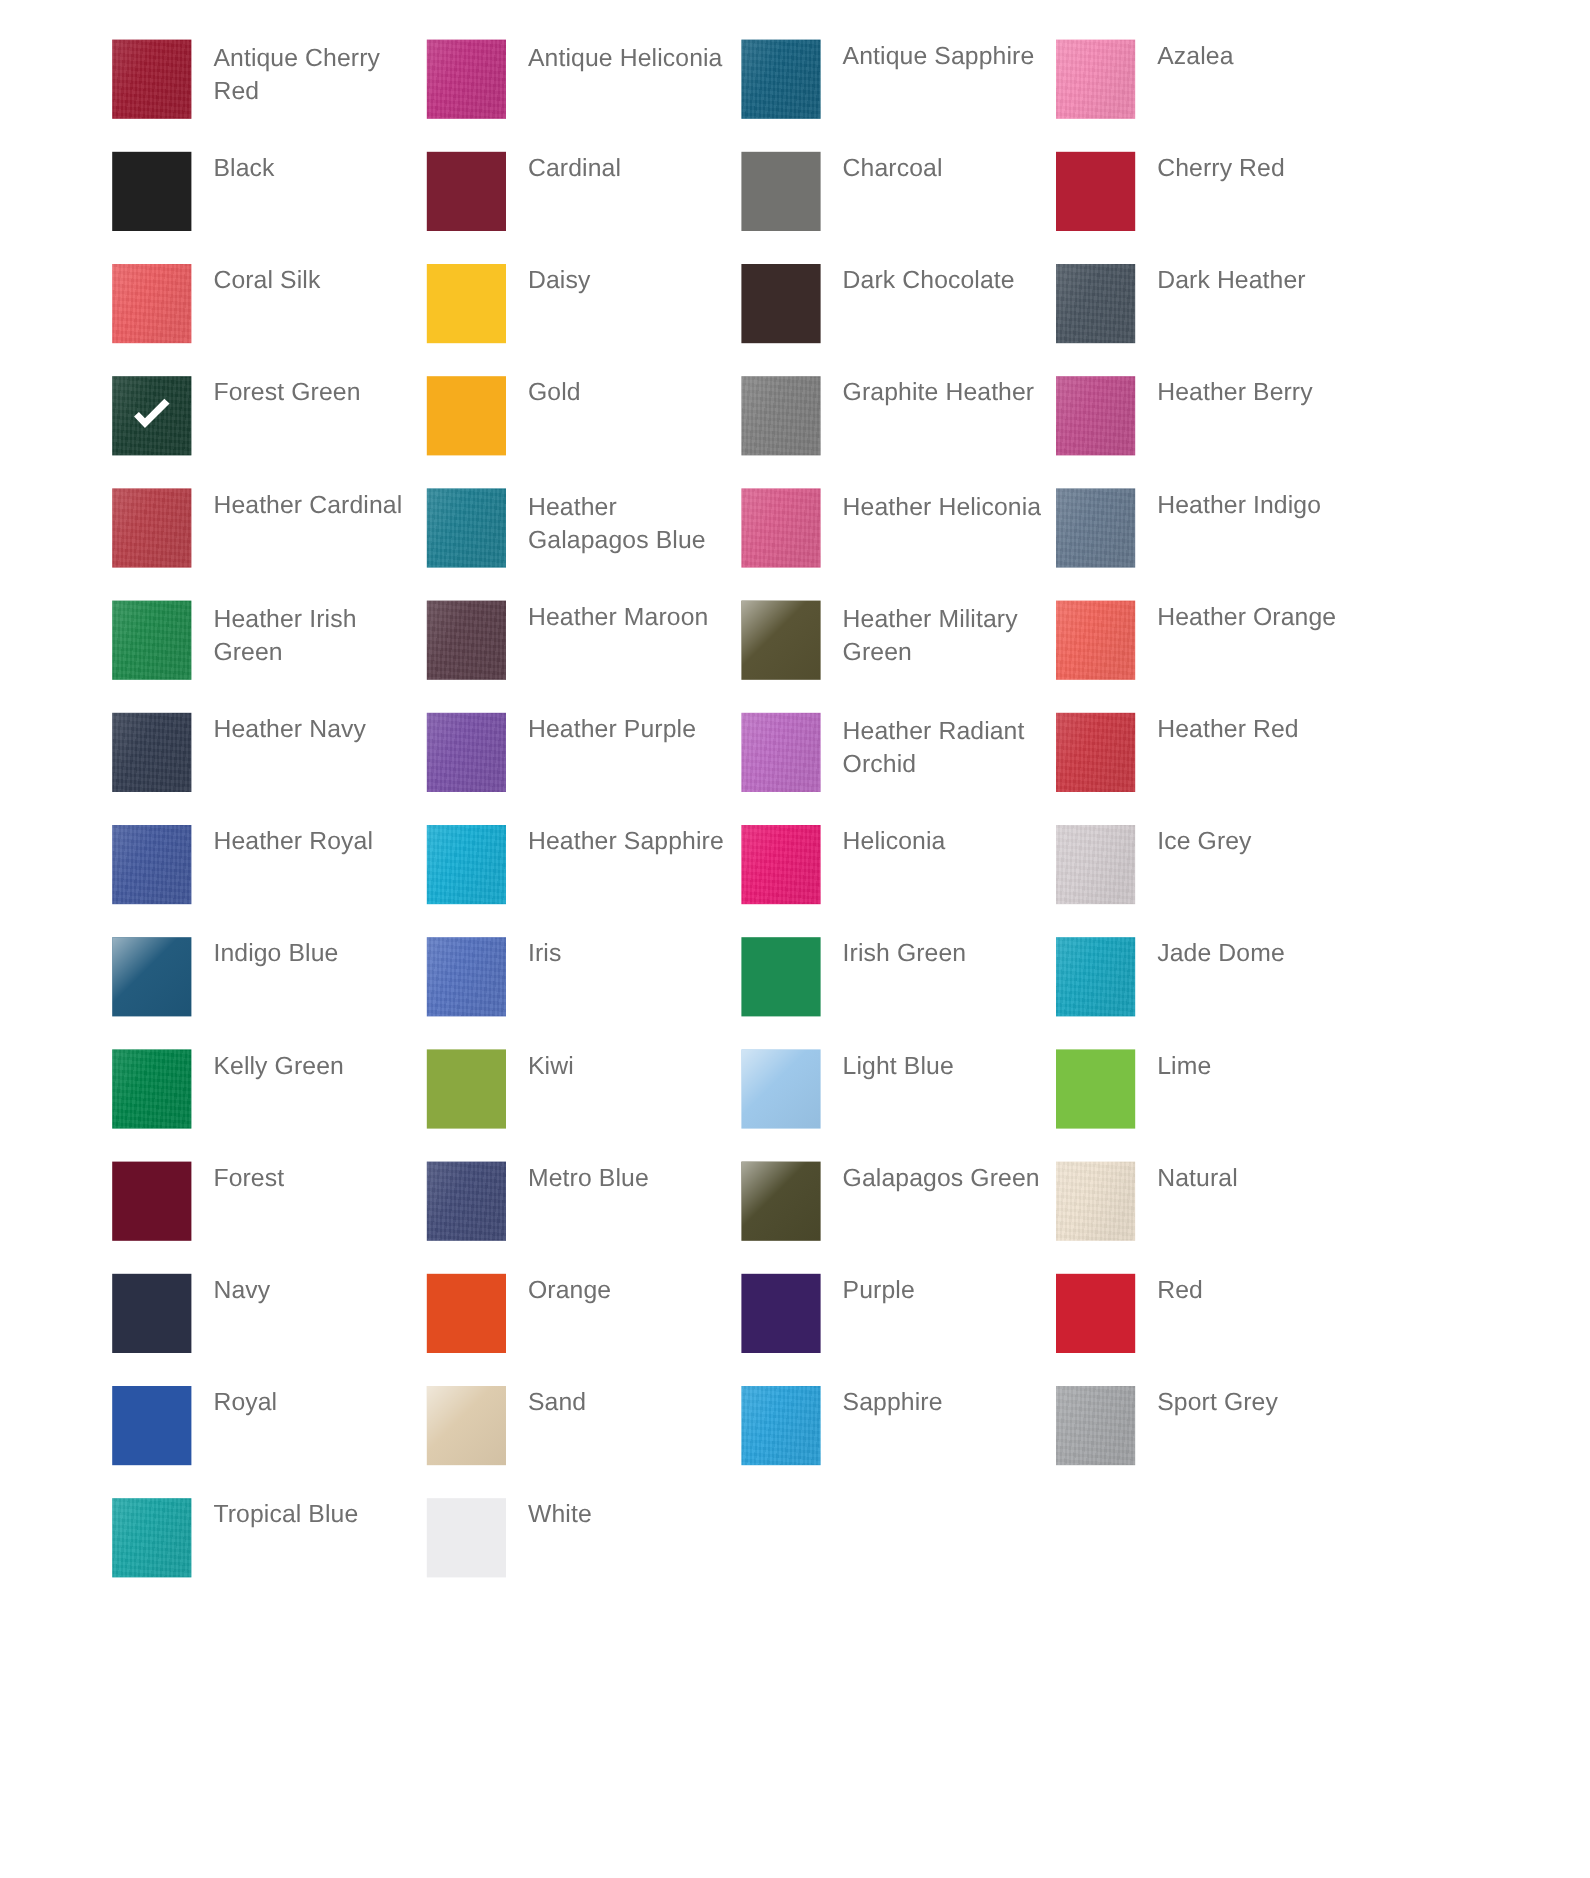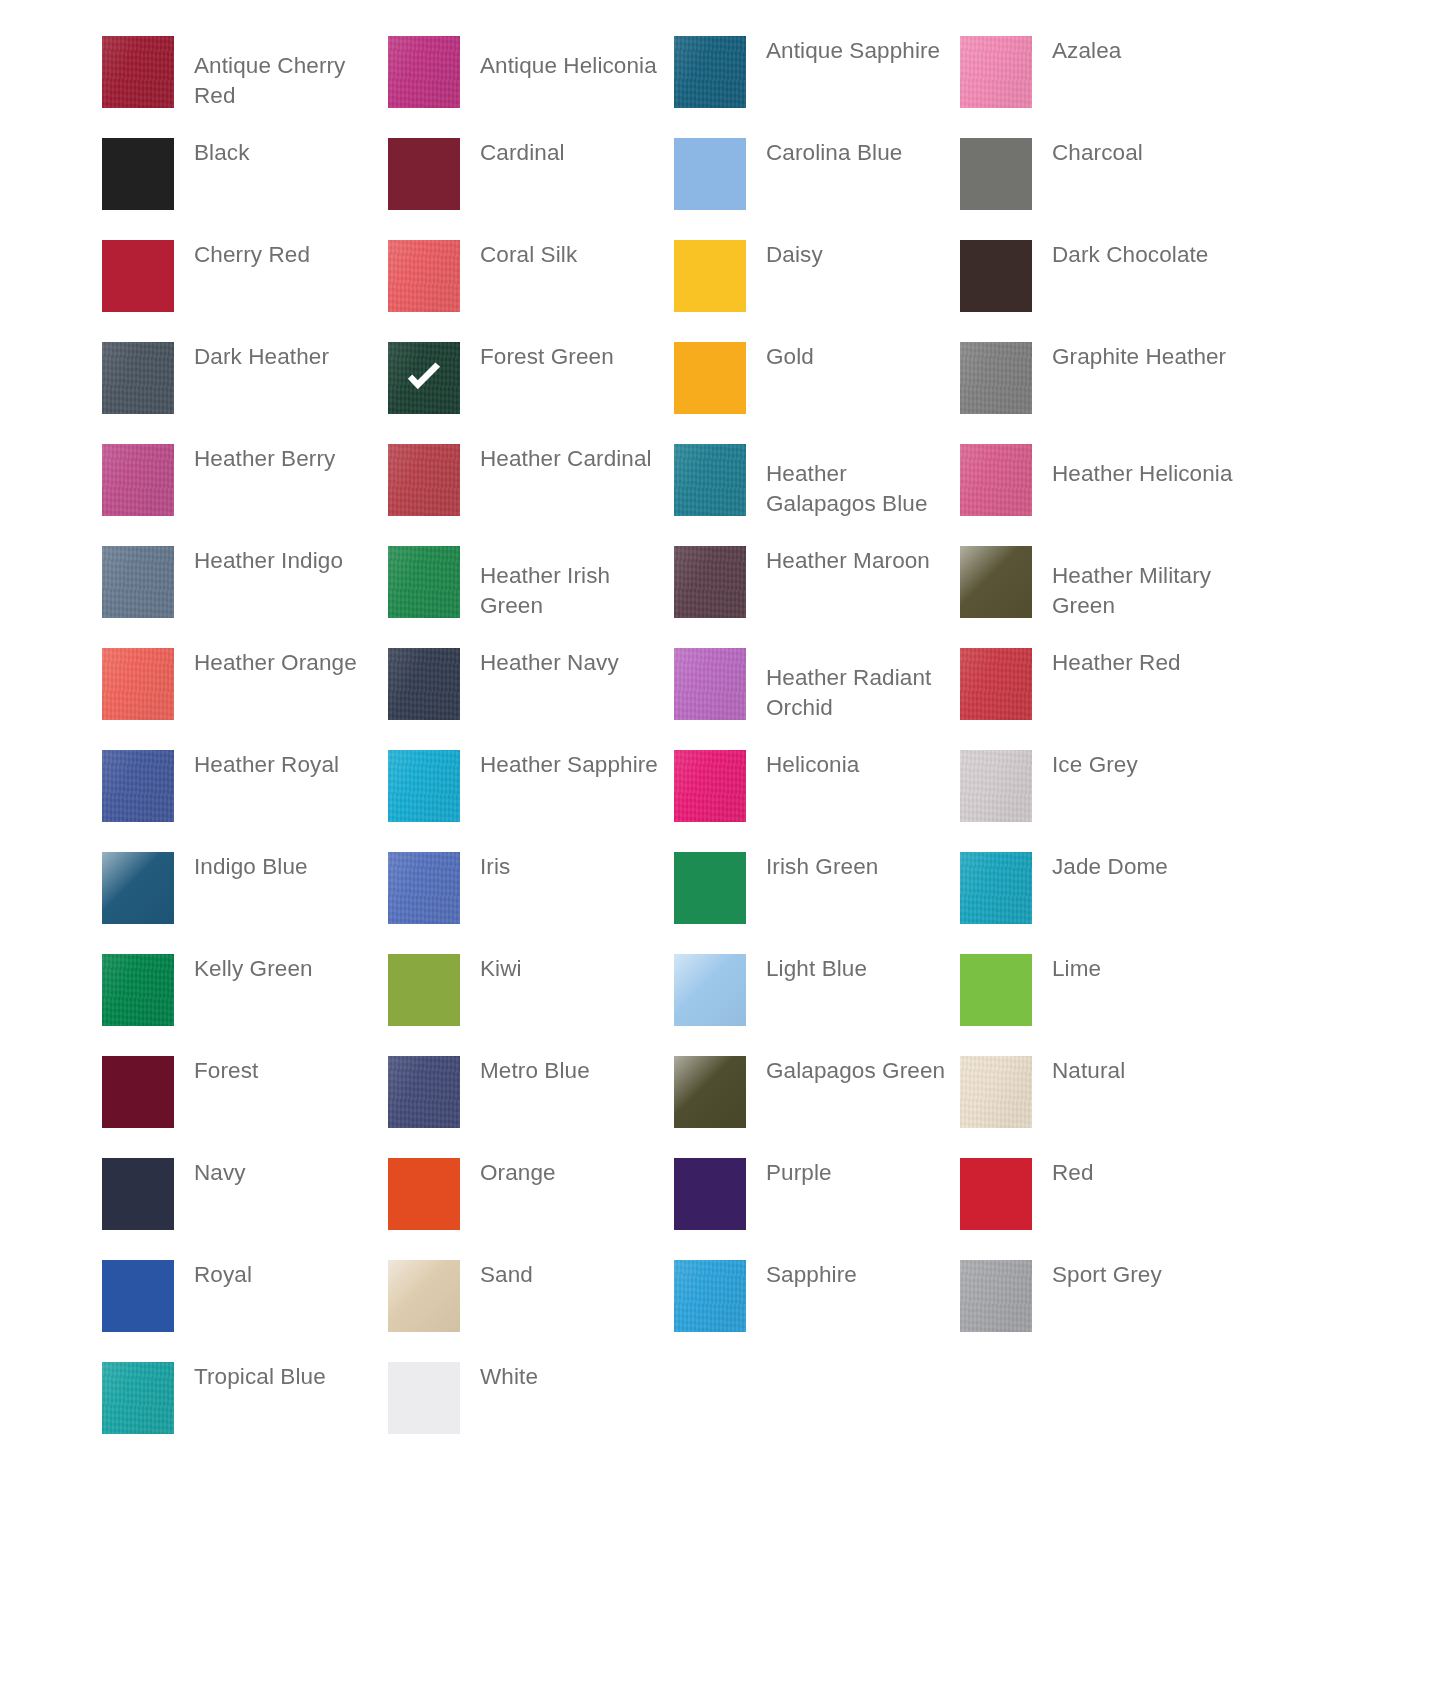--- a/index.html
+++ b/index.html
@@ -63,21 +63,21 @@
   .swatch-option.is-selected .check-icon { display: block; }
   .swatch-label {
     flex: 1 1 auto;
     padding: 0 8px 0 20px;
     color: #6f6f6f;
     font-size: 22.5px;
     line-height: 30px;
     letter-spacing: .1px;
     word-break: normal;
   }
-  .swatch-option.two-line .swatch-label { margin-top: 15px; }
+  .swatch-option.two-line .swatch-label { margin-top: 2px; }
 </style>
 </head>
 <body>
 
 <div id="swatch-grid">
     <div class="swatch-option two-line">
       <span class="swatch-chip " style="background: rgb(158, 27, 50);">
         <span class="tex"></span>
       </span>
       <span class="swatch-label">Antique Cherry Red</span>
@@ -106,26 +106,20 @@
       </span>
       <span class="swatch-label">Black</span>
     </div>
     <div class="swatch-option">
       <span class="swatch-chip flat" style="background: rgb(123, 31, 51);">
         <span class="tex"></span>
       </span>
       <span class="swatch-label">Cardinal</span>
     </div>
     <div class="swatch-option">
-      <span class="swatch-chip flat" style="background: rgb(140, 182, 227);">
-        <span class="tex"></span>
-      </span>
-      <span class="swatch-label">Carolina Blue</span>
-    </div>
-    <div class="swatch-option">
       <span class="swatch-chip flat" style="background: rgb(114, 114, 111);">
         <span class="tex"></span>
       </span>
       <span class="swatch-label">Charcoal</span>
     </div>
     <div class="swatch-option">
       <span class="swatch-chip flat" style="background: rgb(180, 31, 53);">
         <span class="tex"></span>
       </span>
       <span class="swatch-label">Cherry Red</span>
@@ -228,20 +222,26 @@
         <span class="tex"></span>
       </span>
       <span class="swatch-label">Heather Orange</span>
     </div>
     <div class="swatch-option">
       <span class="swatch-chip " style="background: rgb(51, 60, 80);">
         <span class="tex"></span>
       </span>
       <span class="swatch-label">Heather Navy</span>
     </div>
+    <div class="swatch-option">
+      <span class="swatch-chip " style="background: rgb(122, 82, 168);">
+        <span class="tex"></span>
+      </span>
+      <span class="swatch-label">Heather Purple</span>
+    </div>
     <div class="swatch-option two-line">
       <span class="swatch-chip " style="background: rgb(188, 108, 196);">
         <span class="tex"></span>
       </span>
       <span class="swatch-label">Heather Radiant Orchid</span>
     </div>
     <div class="swatch-option">
       <span class="swatch-chip " style="background: rgb(204, 57, 68);">
         <span class="tex"></span>
       </span>

